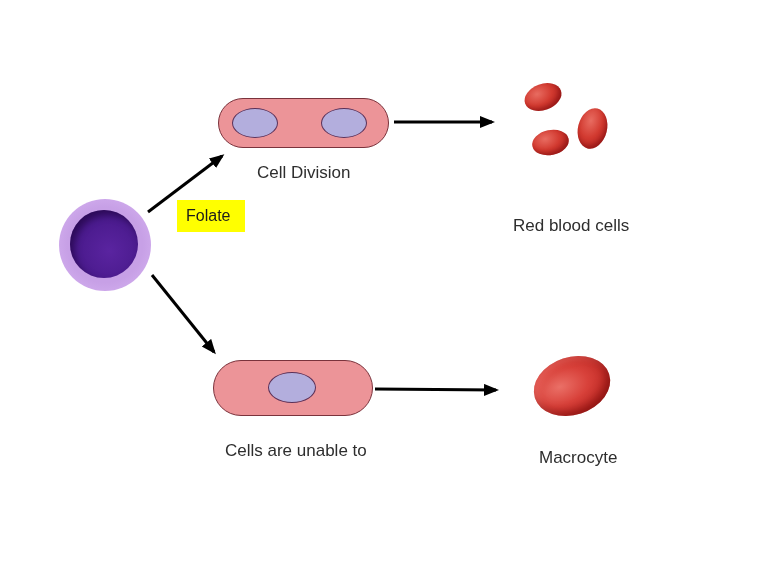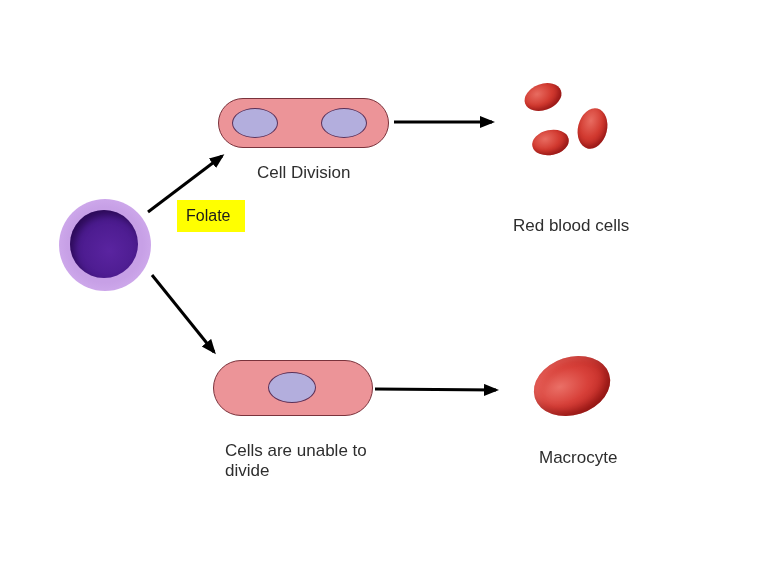--- a/index.html
+++ b/index.html
@@ -140,21 +140,20 @@
     <div class="nucleus n1"></div>
     <div class="nucleus n2"></div>
   </div>
   <div class="label cell-division-label">Cell Division</div>
 
   <div class="capsule capsule-bottom">
     <div class="nucleus n3"></div>
   </div>
   <div class="label unable-label">
     <span>Cells are unable to</span>
-    <span>divide</span>
   </div>
 
   <div class="rbc rbc1"></div>
   <div class="rbc rbc2"></div>
   <div class="rbc rbc3"></div>
   <div class="label rbc-label">Red blood cells</div>
 
   <div class="macrocyte"></div>
   <div class="label macrocyte-label">Macrocyte</div>
 

